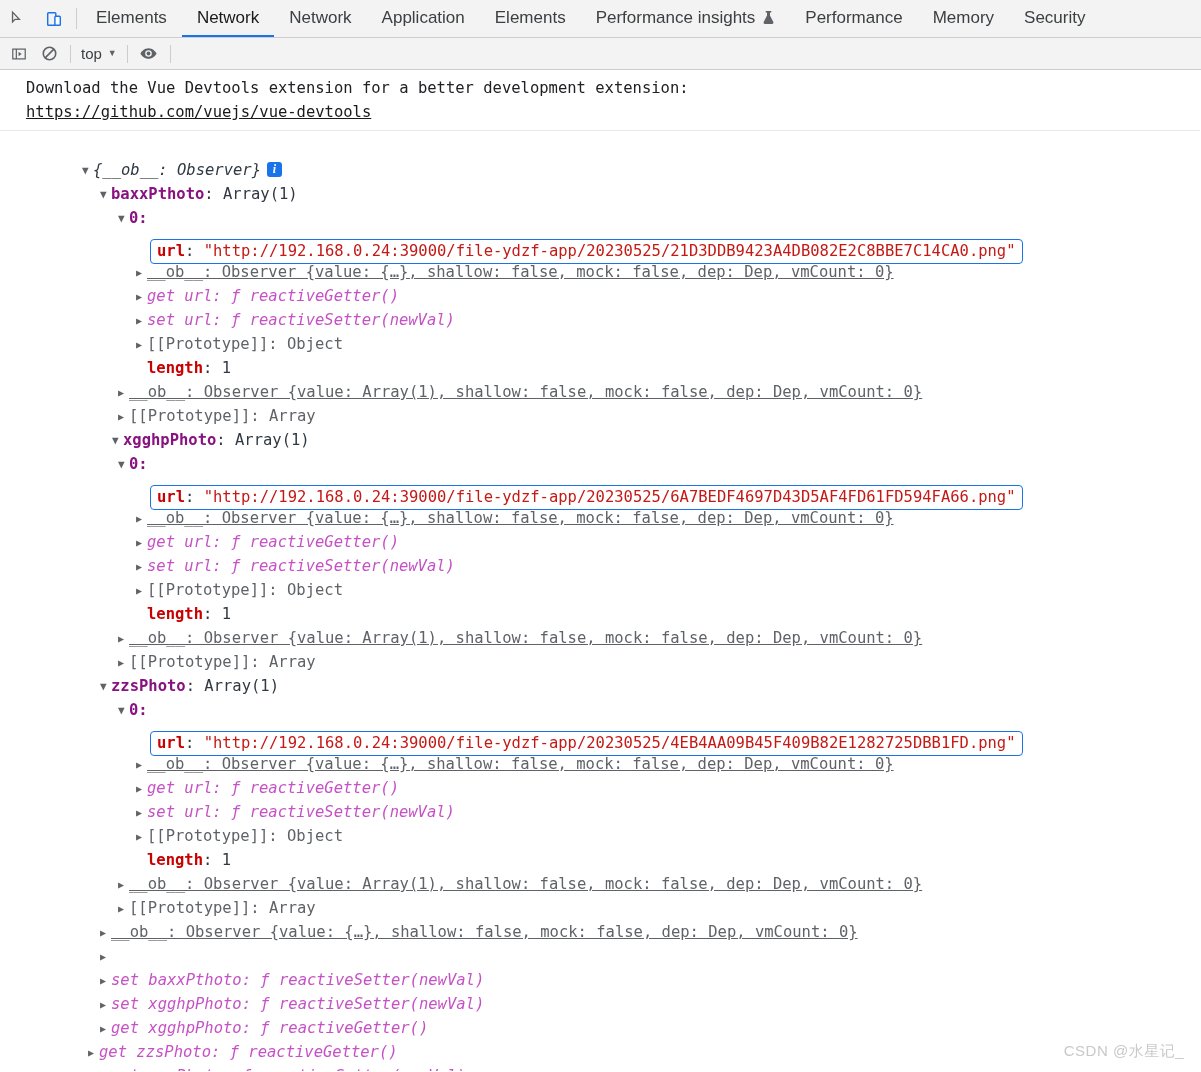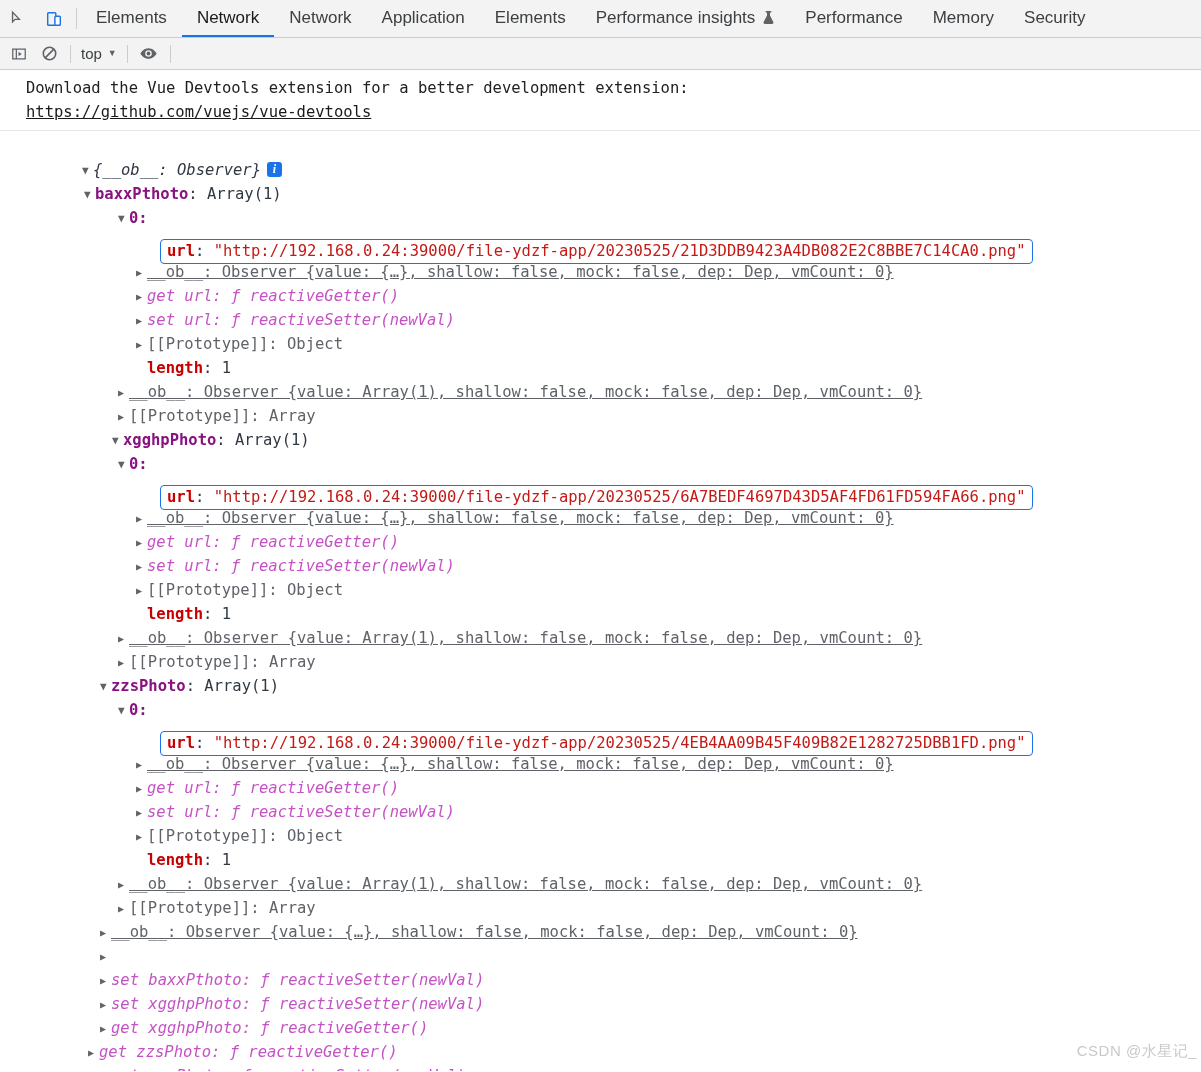--- a/index.html
+++ b/index.html
@@ -182,30 +182,30 @@
     vertical-align: 2px;
     margin-left: 6px;
   }
 
   
   .url-box {
     display: inline-block;
     border: 1px solid #1a73e8;
     border-radius: 4px;
     padding: 1px 6px 2px 6px;
-    margin-left: 18px;
+    margin-left: 8px;
     background: #ffffff;
     line-height: 20px;
     box-sizing: border-box;
   }
   .url-row { height: 30px; line-height: 30px; }
 
   .watermark {
     position: absolute;
-    right: 4px;
+    right: 17px;
     bottom: 8px;
     font-family: "Liberation Sans", sans-serif;
     font-size: 15px;
     color: #c9c9c9;
     letter-spacing: 0.5px;
   }
 
   
   .right-edge {
     position: absolute;
@@ -299,21 +299,21 @@
     <div class="l1">Download the Vue Devtools extension for a better development extension:</div>
     <div class="l2"><a href="#">https://github.com/vuejs/vue-devtools</a></div>
   </div>
 
   <div class="tree">
 
     <div class="row" style="padding-left:26px">
       <span class="arrow open"></span><span class="k-objhead">{__ob__: Observer}</span><span class="info-badge">i</span>
     </div>
 
-    <div class="row" style="padding-left:28px">
+    <div class="row" style="padding-left:44px">
       <span class="arrow open"></span><span class="k-prop-b">baxxPthoto</span><span class="k-plain">: </span><span class="k-plain">Array(1)</span>
     </div>
     <div class="row" style="padding-left:62px">
       <span class="arrow open"></span><span class="k-prop-b">0:</span>
     </div>
     <div class="row url-row" style="padding-left:86px">
       <span class="url-box"><span class="k-ownkey">url</span><span class="k-plain">: </span><span class="k-str">"http://192.168.0.24:39000/file-ydzf-app/20230525/21D3DDB9423A4DB082E2C8BBE7C14CA0.png"</span></span>
     </div>
     <div class="row" style="padding-left:80px">
       <span class="arrow closed"></span><span class="k-grey k-underline">__ob__: Observer {value: {…}, shallow: false, mock: false, dep: Dep, vmCount: 0}</span>

